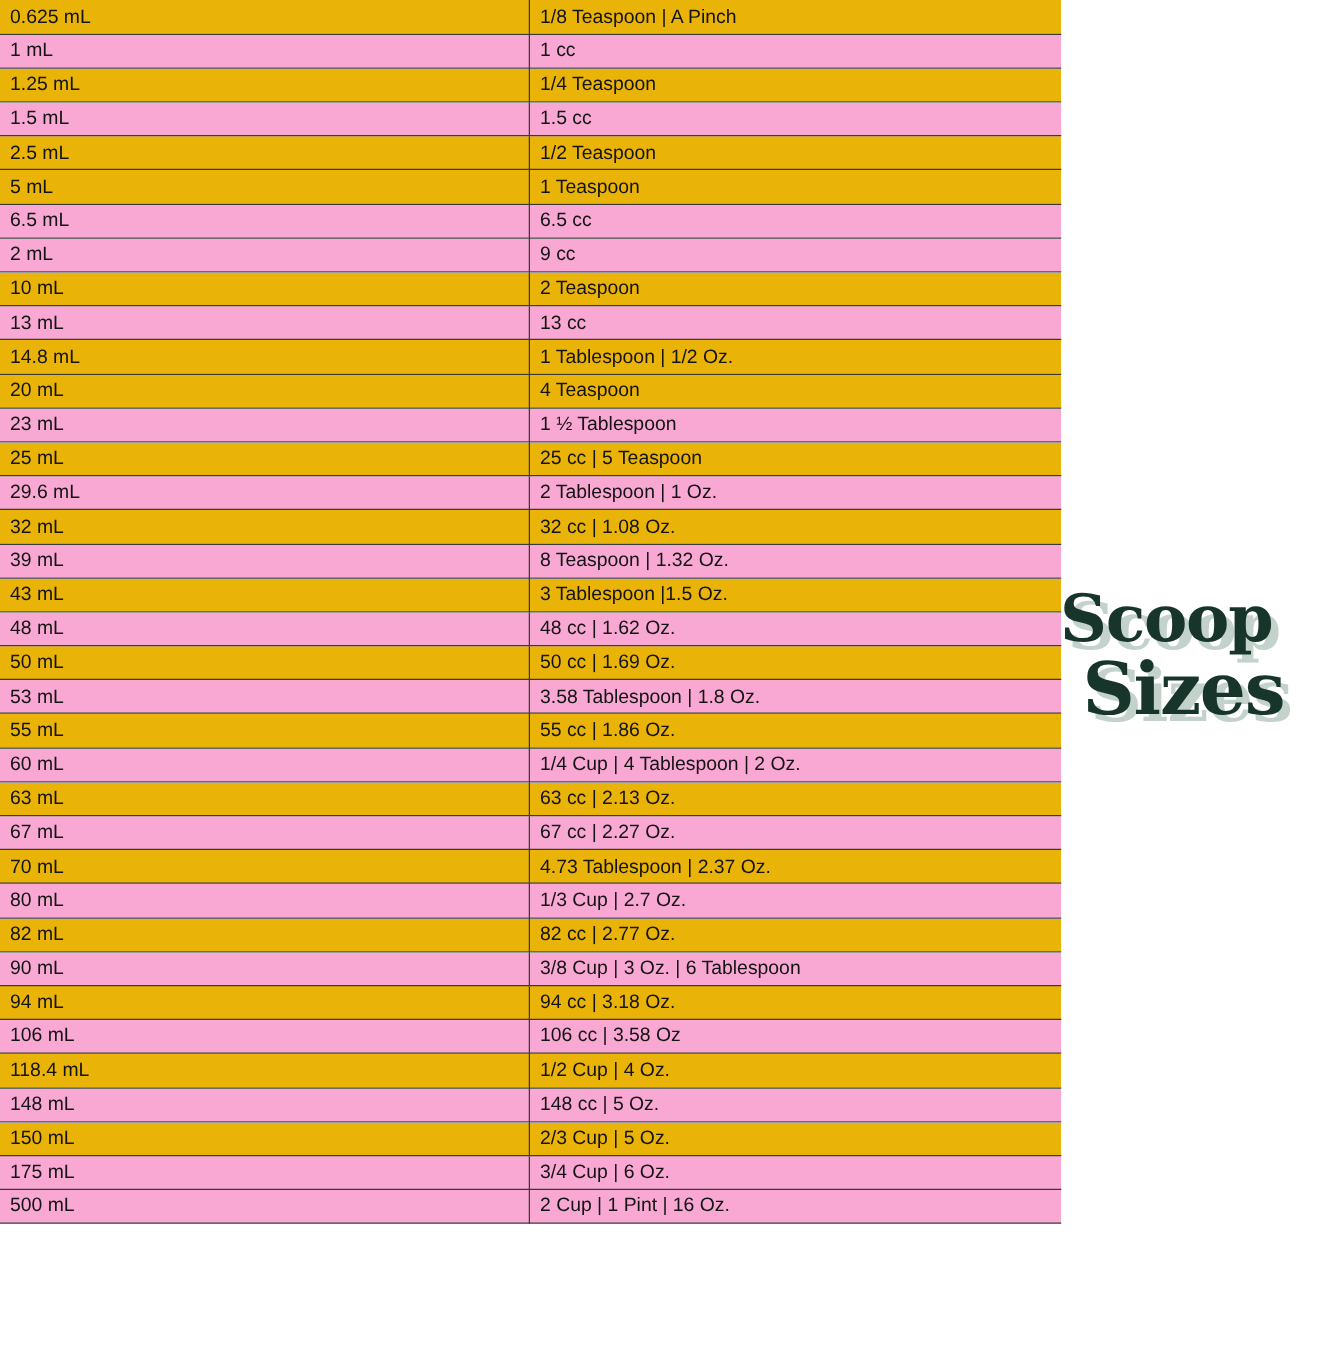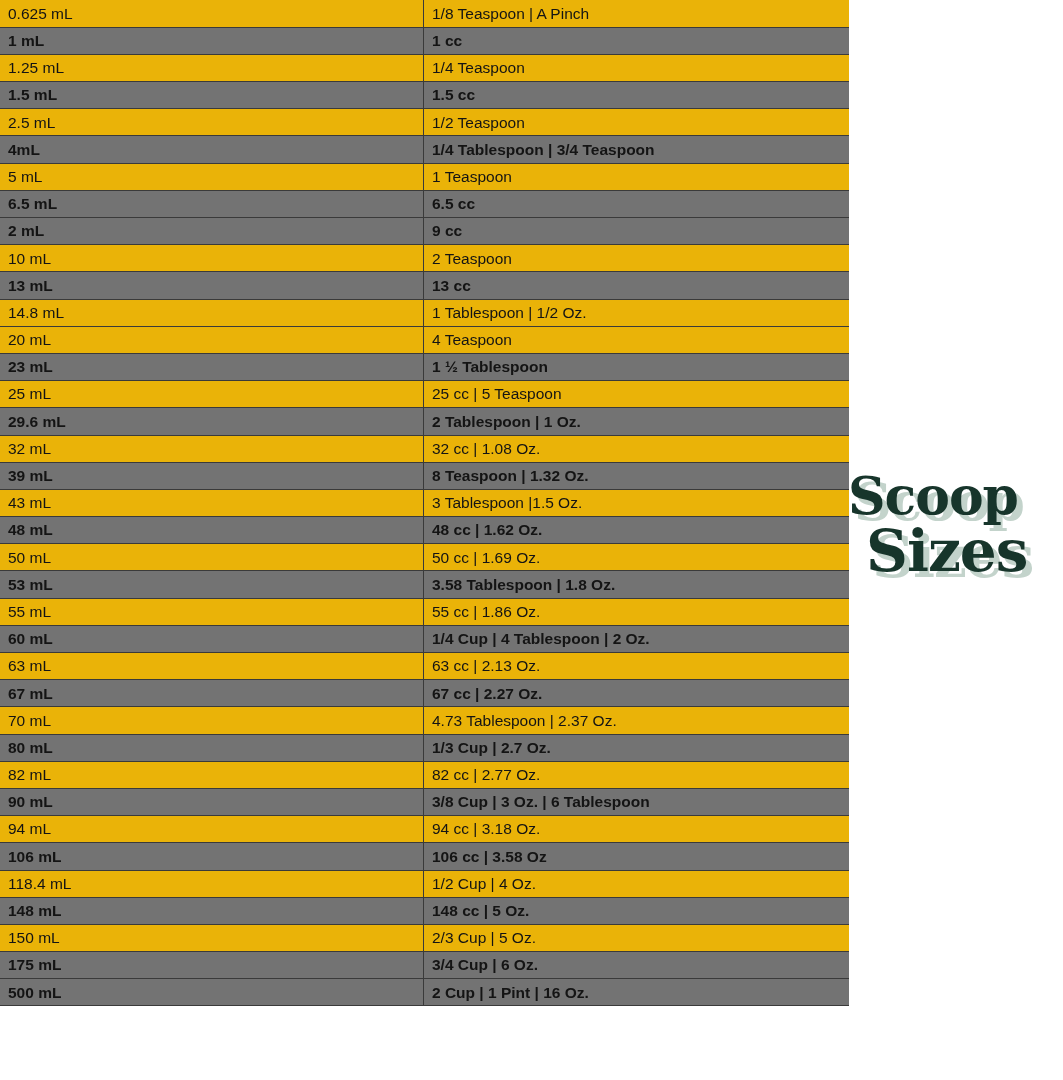--- a/index.html
+++ b/index.html
@@ -40,22 +40,21 @@
     border-right: 1px solid #3a3a3a;
   }
   #conversion-table td.col-eq {
     width: 417px;
     margin-top: 16px;
   }
   #conversion-table tr.shaded td {
     background: #eab308;
   }
   #conversion-table tr.plain td {
-    background: #737373;
-    font-weight: bold;
+    background: #f9a8d4;
   }
 
   .logo {
     position: absolute;
     left: 848px;
     top: 470px;
     width: 205px;
     height: 130px;
   }
   .logo-line {
@@ -107,24 +106,20 @@
         <td class="col-eq">1/4 Teaspoon</td>
       </tr>
       <tr class="plain">
         <td class="col-ml">1.5 mL</td>
         <td class="col-eq">1.5 cc</td>
       </tr>
       <tr class="shaded">
         <td class="col-ml">2.5 mL</td>
         <td class="col-eq">1/2 Teaspoon</td>
       </tr>
-      <tr class="plain">
-        <td class="col-ml">4mL</td>
-        <td class="col-eq">1/4 Tablespoon | 3/4 Teaspoon</td>
-      </tr>
       <tr class="shaded">
         <td class="col-ml">5 mL</td>
         <td class="col-eq">1 Teaspoon</td>
       </tr>
       <tr class="plain">
         <td class="col-ml">6.5 mL</td>
         <td class="col-eq">6.5 cc</td>
       </tr>
       <tr class="plain">
         <td class="col-ml">2 mL</td>

